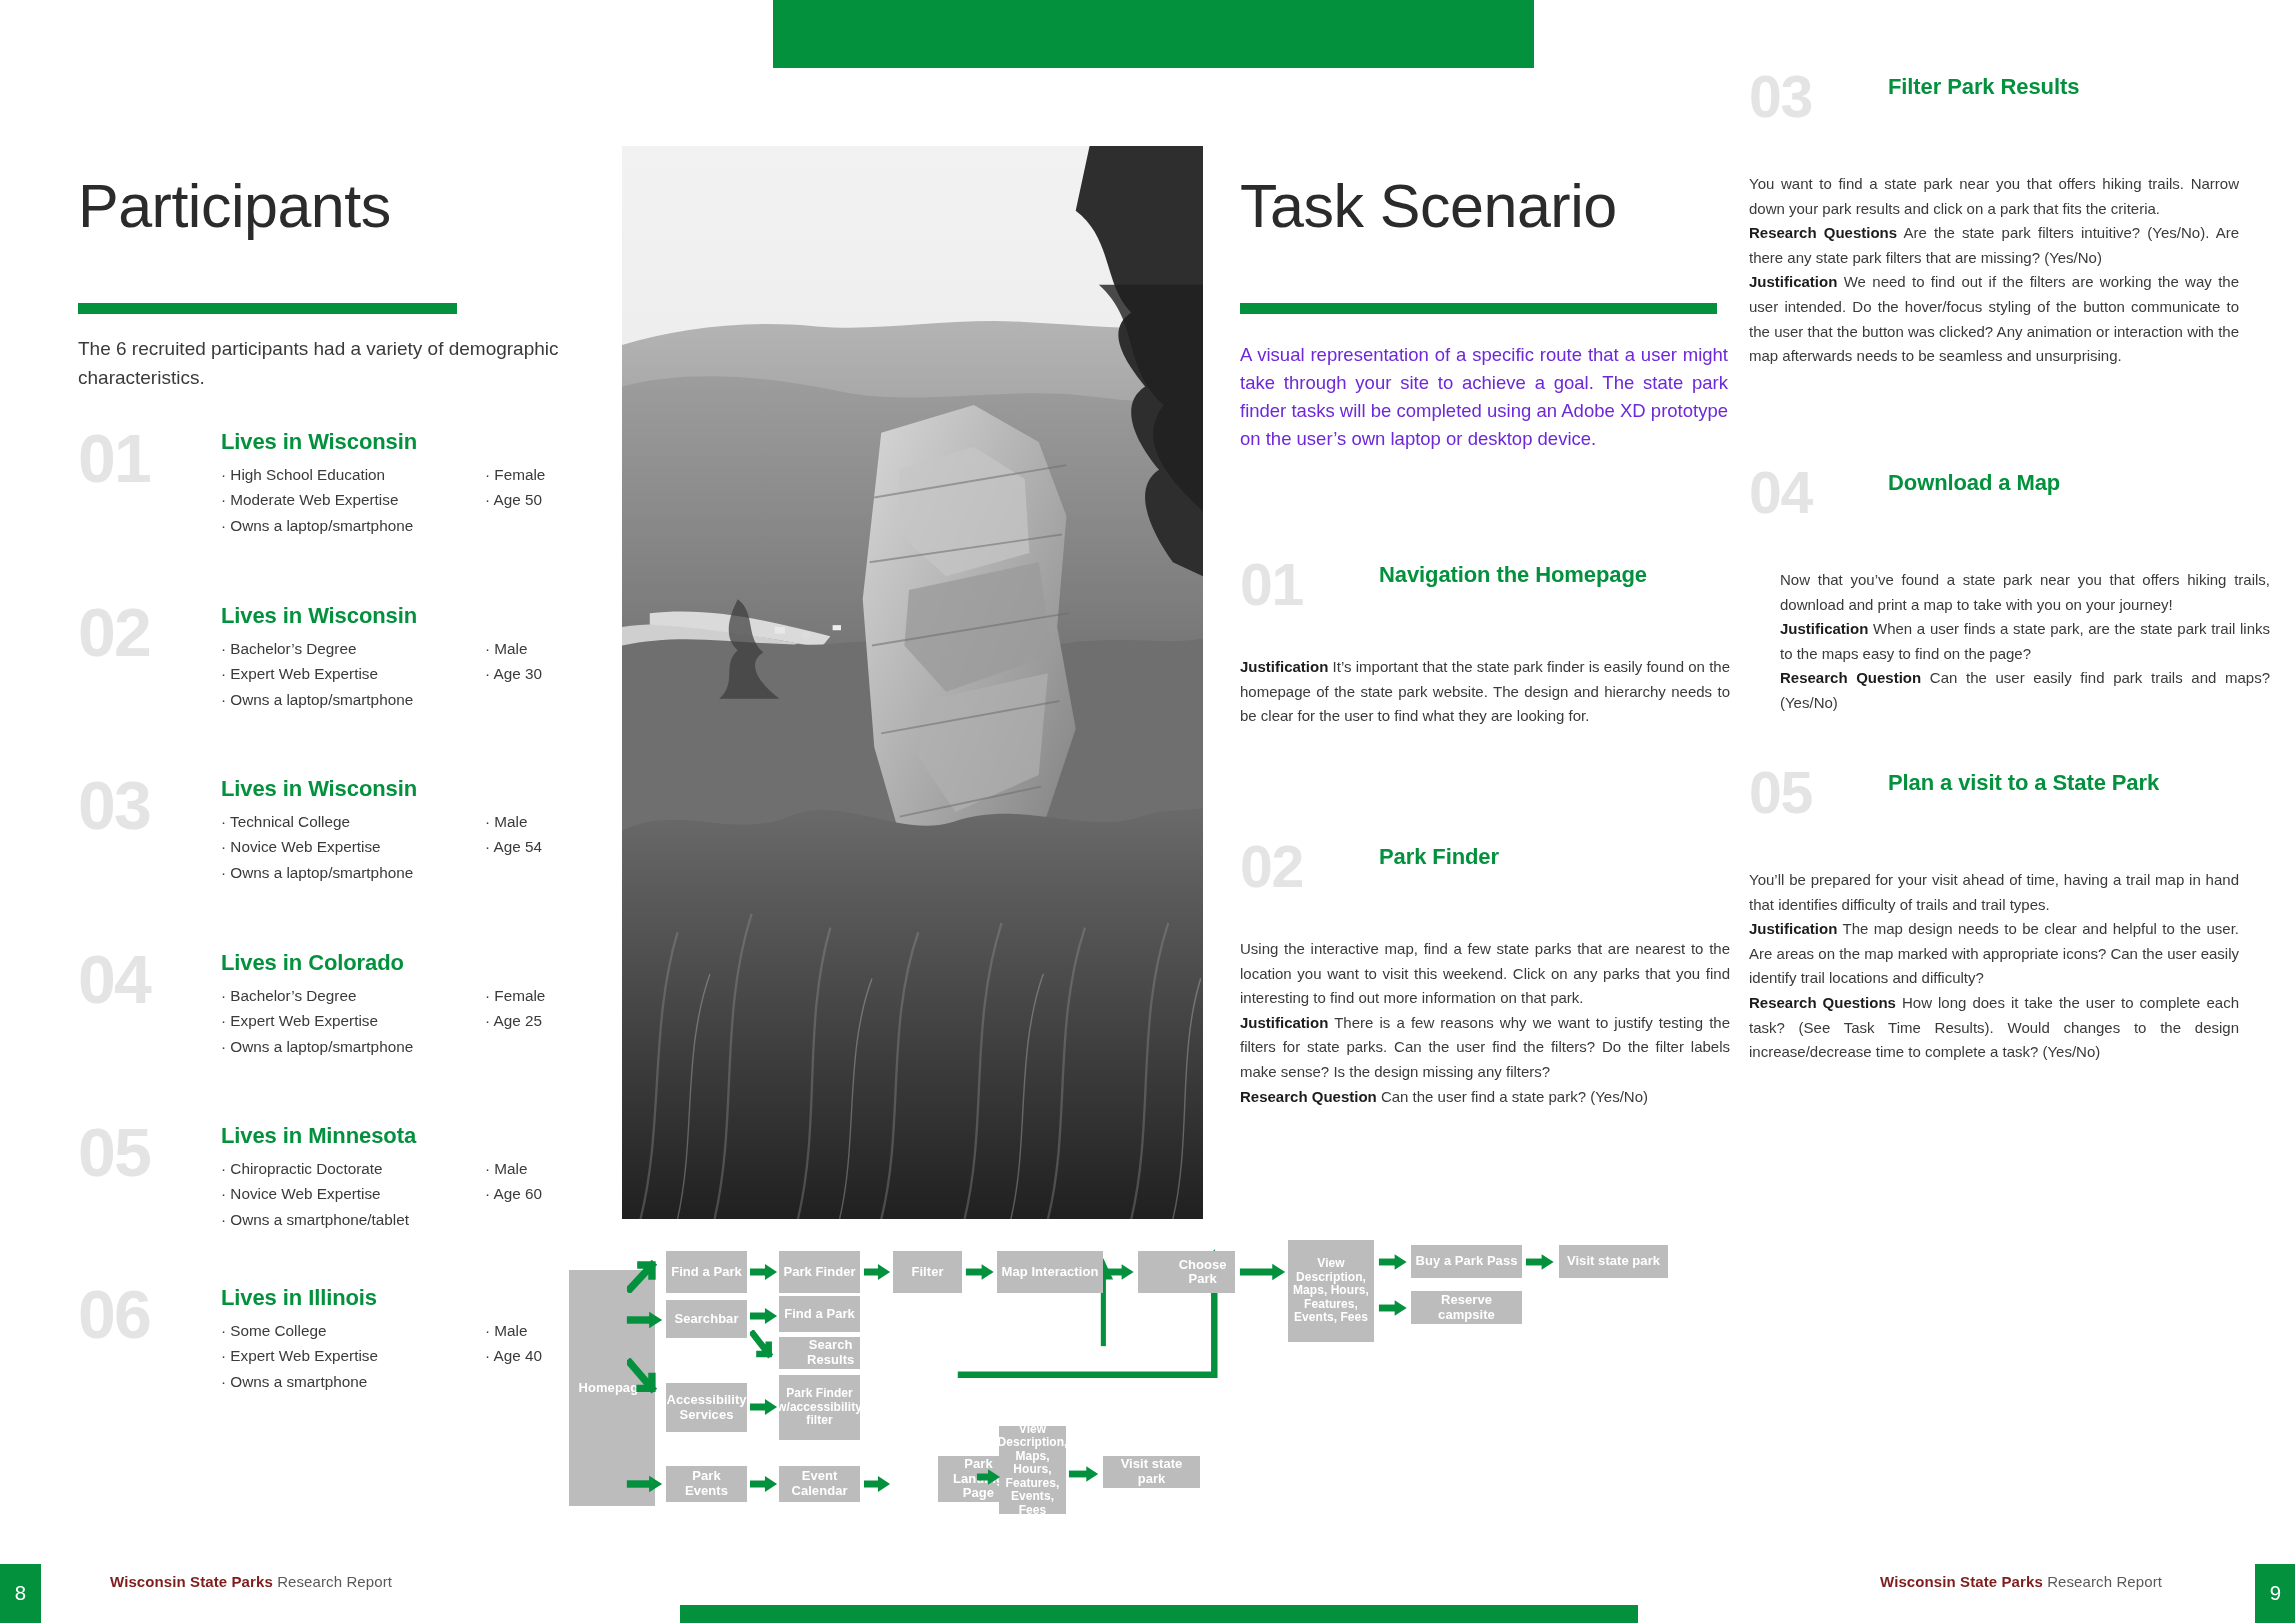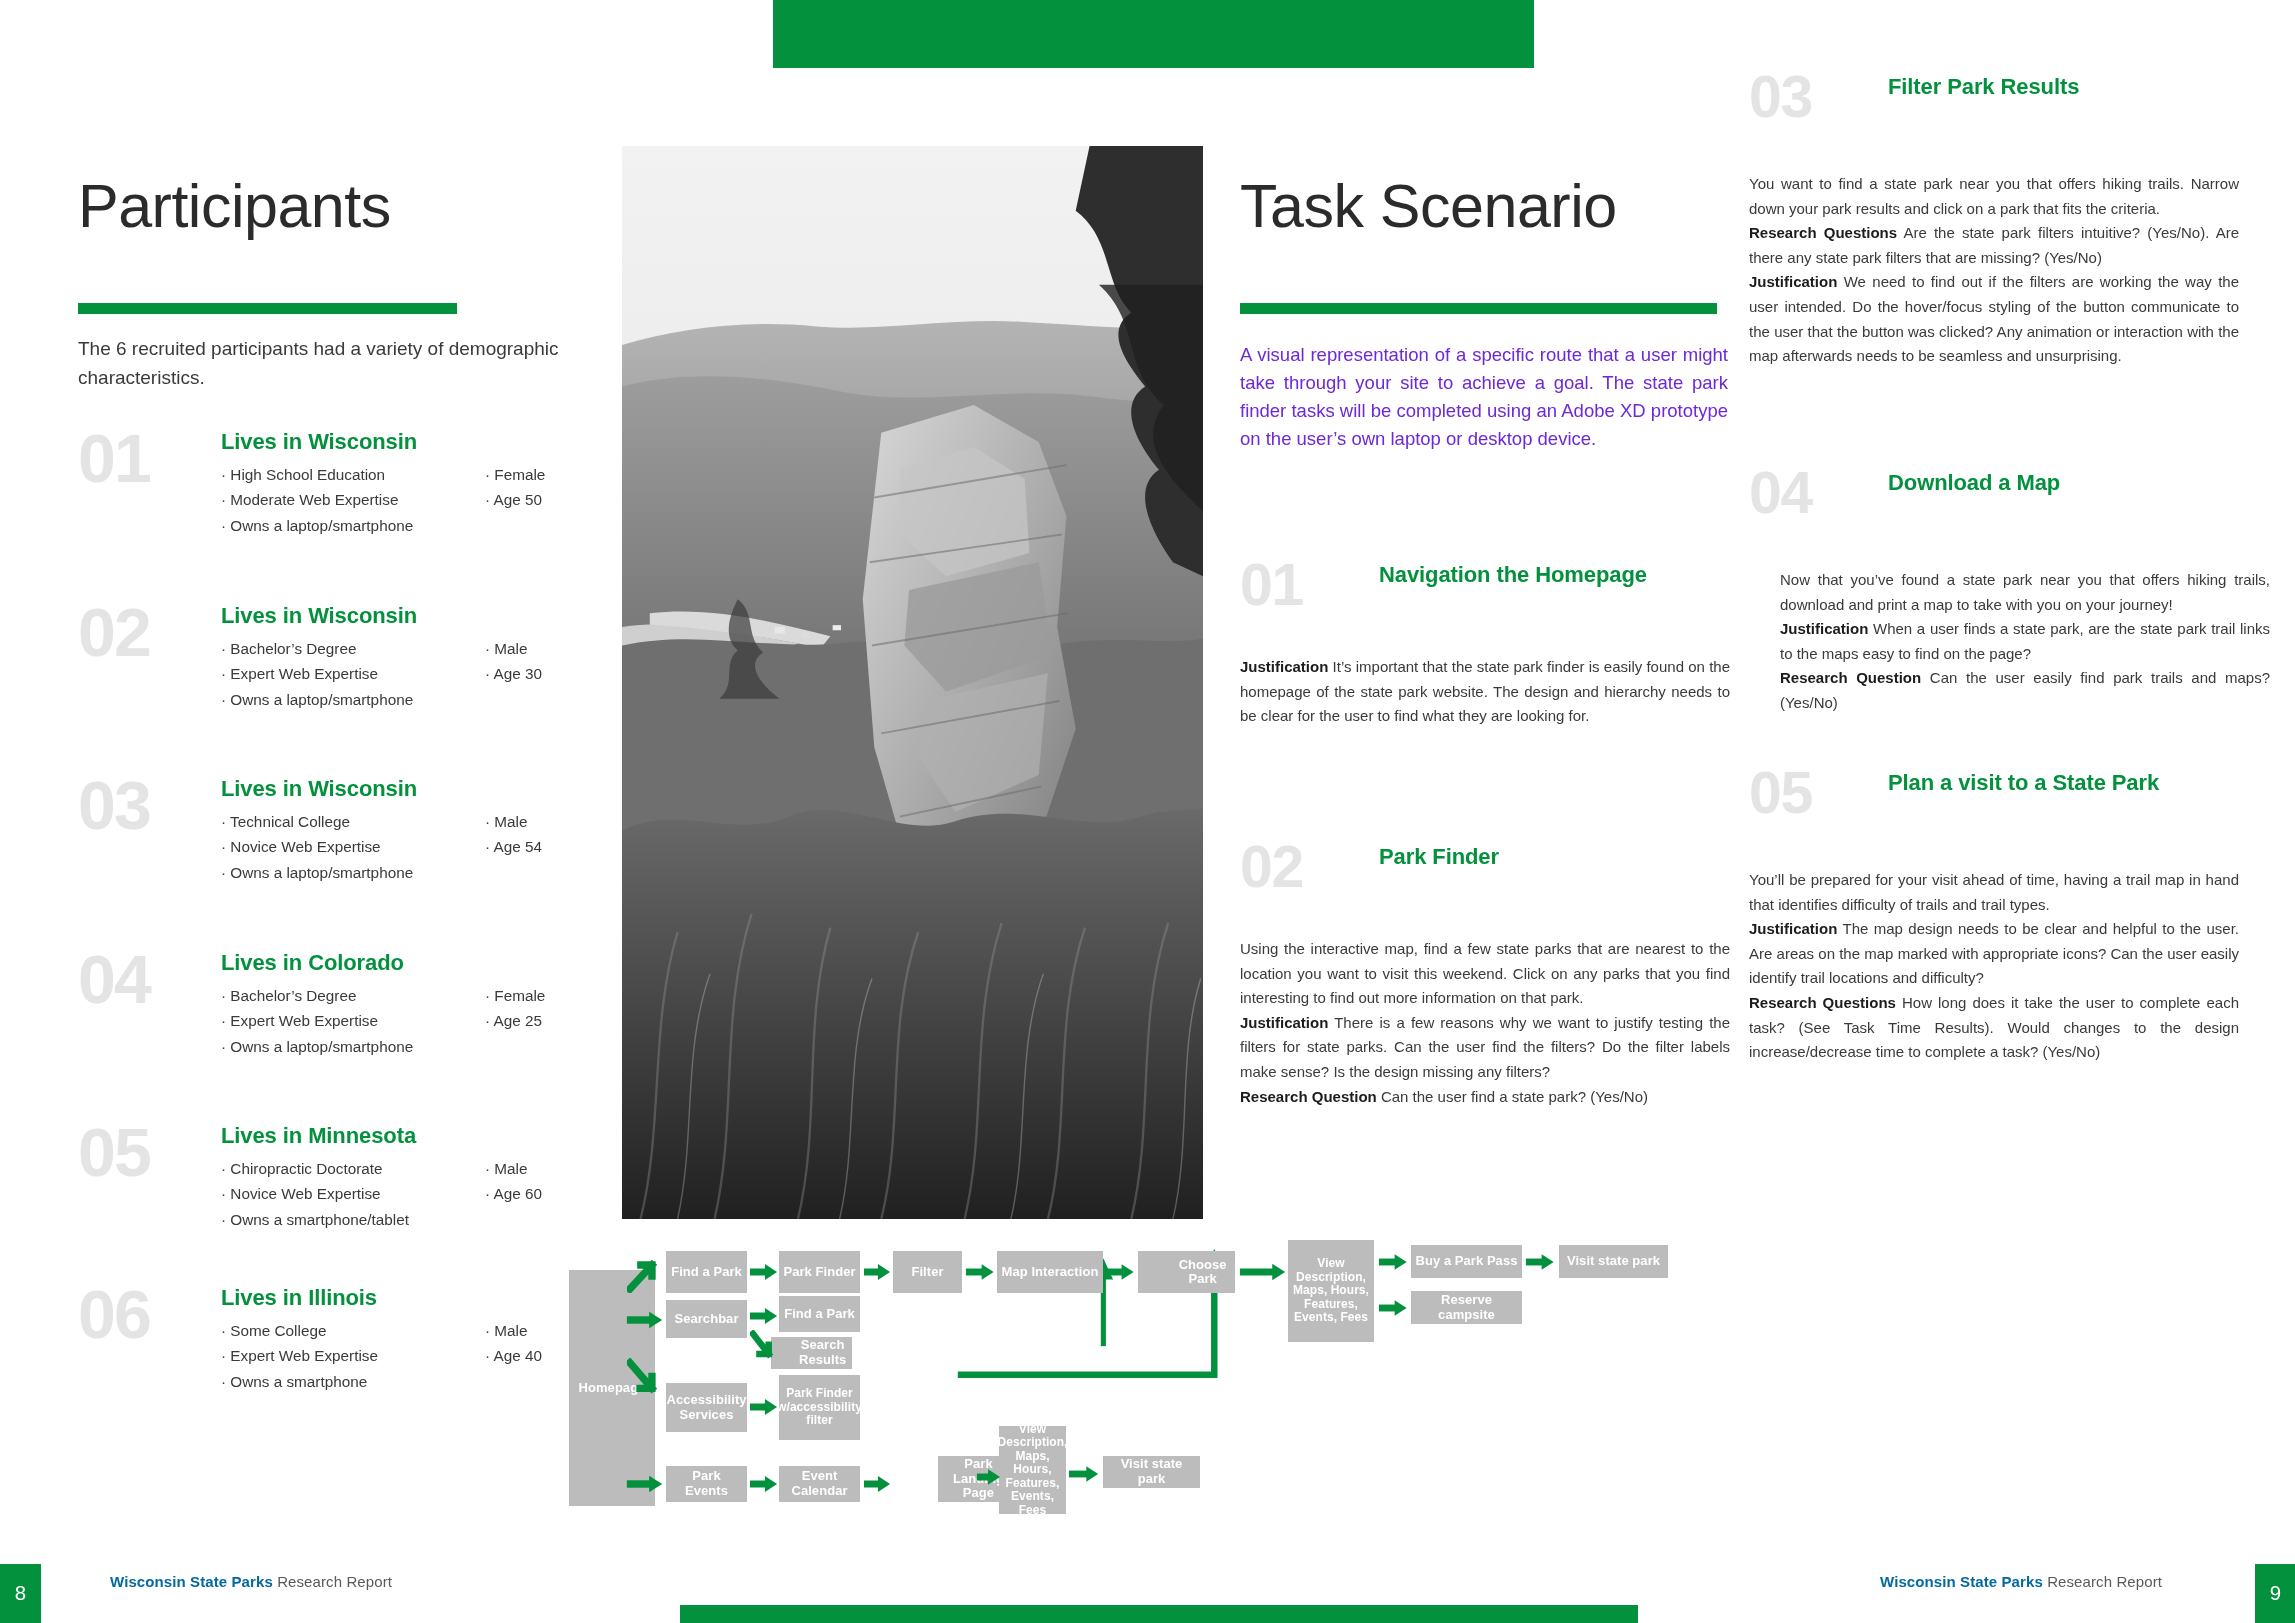--- a/index.html
+++ b/index.html
@@ -34,21 +34,21 @@
   .footer-left-tab span { color:#fff; font-size: 20.4px; font-weight: 400; line-height:1; }
   .footer-right-tab {
     position: absolute; left: 2255px; top: 1564px; width: 41px; height: 59px;
     background: var(--green);
     display: flex; align-items: center; justify-content: center;
   }
   .footer-right-tab span { color:#fff; font-size: 20.4px; font-weight: 400; line-height:1; }
   .footer-text {
     position: absolute; font-size: 15px; letter-spacing: 0.1px; white-space: nowrap;
   }
-  .footer-text b { font-weight: 700; color:#0369a1; }
+  .footer-text b { font-weight: 700; color:#7f1d1d; }
   .footer-text i { font-style: normal; color:#5a5a5a; }
   .footer-left-text { left: 110px; top: 1573px; }
   .footer-right-text { left: 1880px; top: 1573px; }
 
   
   .sec-head {
     position: absolute;
     font-size: 61px; font-weight: 300; letter-spacing: -0.5px;
     color: #2b2b2b; line-height: 1;
   }
@@ -388,21 +388,21 @@
     <div class="node" style="left:278px; top:25.4px; width:69px; height:42px;">Filter</div>
     <div class="node" style="left:382px; top:25.4px; width:106px; height:42px;">Map Interaction</div>
     <div class="node" style="left:523px; top:25.4px; width:97px; height:42px;padding-left:36px;">Choose Park</div>
     <div class="node small" style="left:673px; top:14px; width:86px; height:102px;">View Description, Maps, Hours, Features, Events, Fees</div>
     <div class="node" style="left:796px; top:18.5px; width:111px; height:33px;">Buy a Park Pass</div>
     <div class="node" style="left:944px; top:18.5px; width:109px; height:33px;">Visit state park</div>
     <div class="node" style="left:796px; top:65px; width:111px; height:33px;">Reserve campsite</div>
 
     <div class="node" style="left:51px; top:74px; width:81px; height:38px;text-align:center;">Searchbar</div>
     <div class="node" style="left:164px; top:70px; width:81px; height:36px;">Find a Park</div>
-    <div class="node" style="left:156px; top:111px; width:81px; height:32px;padding-left:26px;">Search Results</div>
+    <div class="node" style="left:164px; top:111px; width:81px; height:32px;padding-left:26px;">Search Results</div>
 
     <div class="node" style="left:51px; top:157px; width:81px; height:49px;">Accessibility Services</div>
     <div class="node small" style="left:164px; top:149px; width:81px; height:65px;">Park Finder w/accessibility filter</div>
 
     <div class="node" style="left:51px; top:240px; width:81px; height:36px;">Park Events</div>
     <div class="node" style="left:164px; top:240px; width:81px; height:36px;">Event Calendar</div>
     <div class="node" style="left:278px; top:230px; width:81px; height:46px;margin-left:45px;">Park Landing Page</div>
     <div class="node small" style="left:384px; top:200px; width:67px; height:88px;">View Description, Maps, Hours, Features, Events, Fees</div>
     <div class="node" style="left:488px; top:230px; width:97px; height:32px;">Visit state park</div>
 

